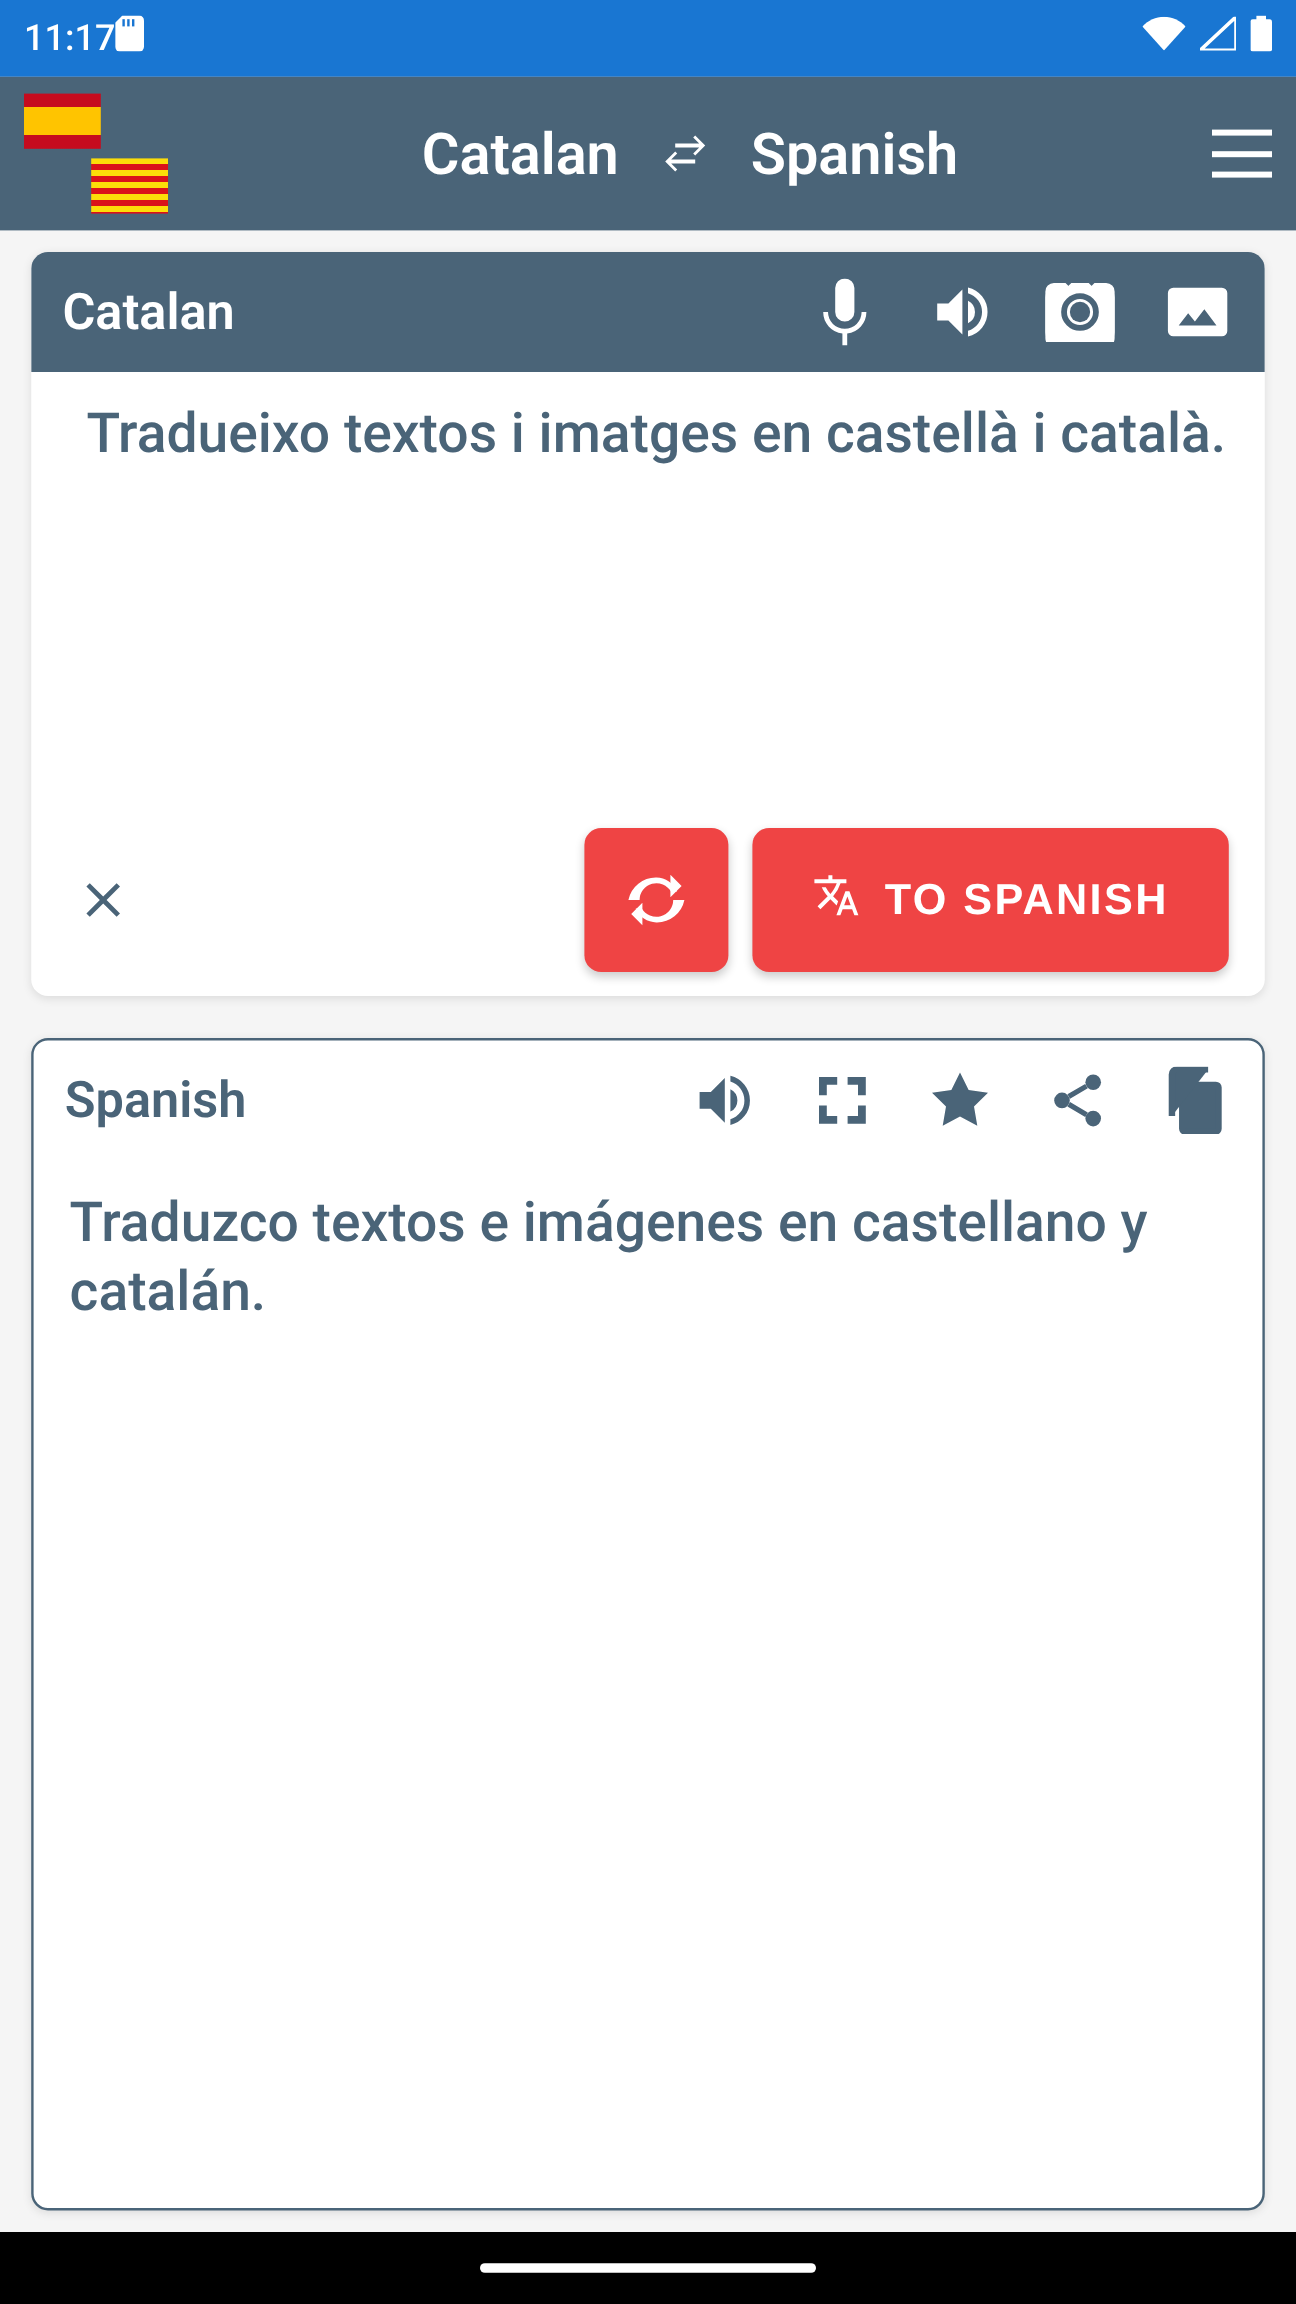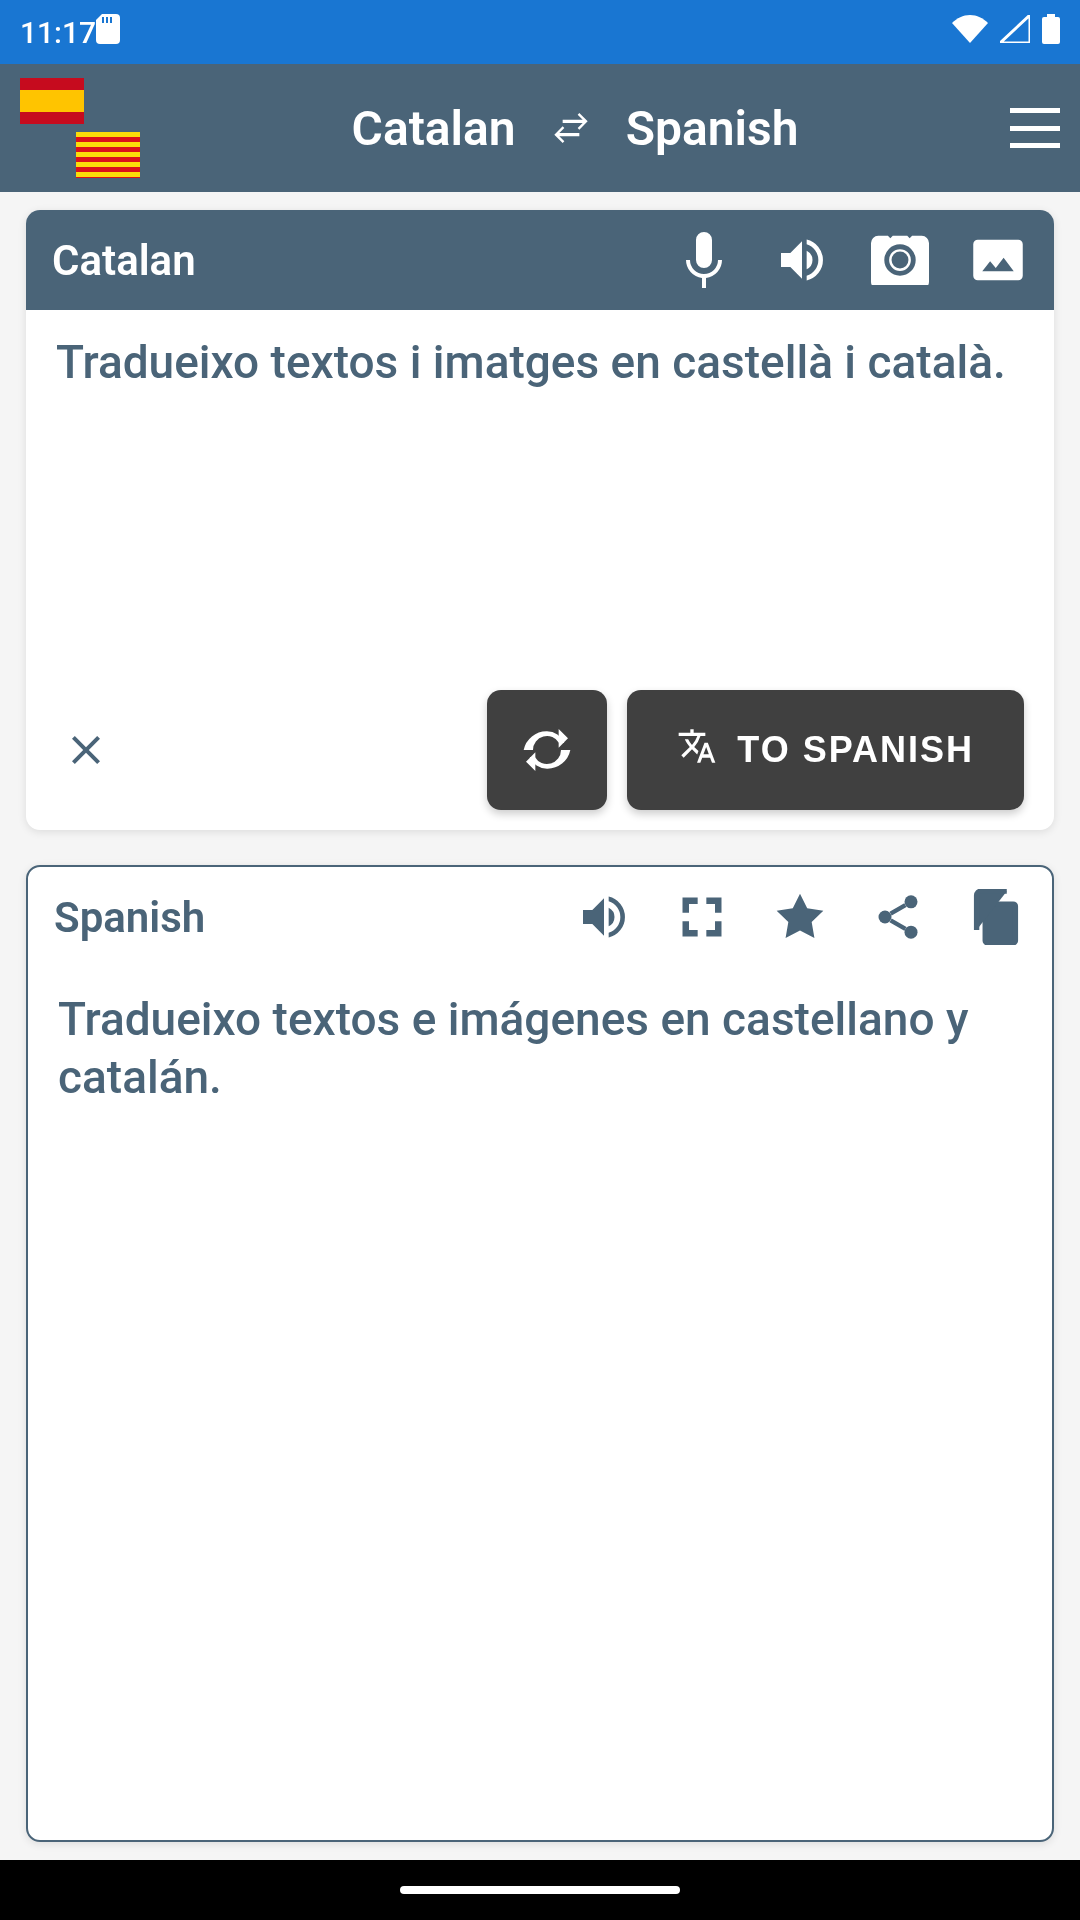--- a/index.html
+++ b/index.html
@@ -149,41 +149,42 @@
     .card-body {
       padding: 24px 30px;
       color: #4a6478;
       font-size: 46px;
       font-weight: 500;
       line-height: 1.25;
       flex: 1;
     }
     .card-input .card-body {
       min-height: 360px;
+      margin-left: 16px;
     }
     .card-footer {
       display: flex;
       align-items: center;
       justify-content: space-between;
       padding: 20px 30px;
     }
     .clear-btn {
       width: 60px;
       height: 60px;
       display: flex;
       align-items: center;
       justify-content: center;
       color: #4a6478;
     }
     .action-buttons {
       display: flex;
       gap: 20px;
     }
     .btn {
-      background: #404040;
+      background: #ef4444;
       color: #fff;
       border: none;
       border-radius: 14px;
       display: flex;
       align-items: center;
       justify-content: center;
       gap: 20px;
       font-size: 36px;
       font-weight: 600;
       letter-spacing: 2px;
@@ -354,20 +355,20 @@
             </svg>
         </div>
         <div class="icon">
           <svg width="52" height="56" viewBox="0 0 24 26" fill="none" stroke="#4a6478" stroke-width="2.5">
               <rect x="7" y="7" width="14" height="18" rx="1"></rect>
               <path d="M3 19V3a2 2 0 012-2h12"></path>
             </svg>
         </div>
       </div>
     </div>
-    <div class="card-body">Tradueixo textos e imágenes en castellano y catalán.</div>
+    <div class="card-body">Traduzco textos e imágenes en castellano y catalán.</div>
   </div>
 
 </div>
 
 <div class="bottom-bar">
   <div class="handle"></div>
 </div>
 
 </body></html>

